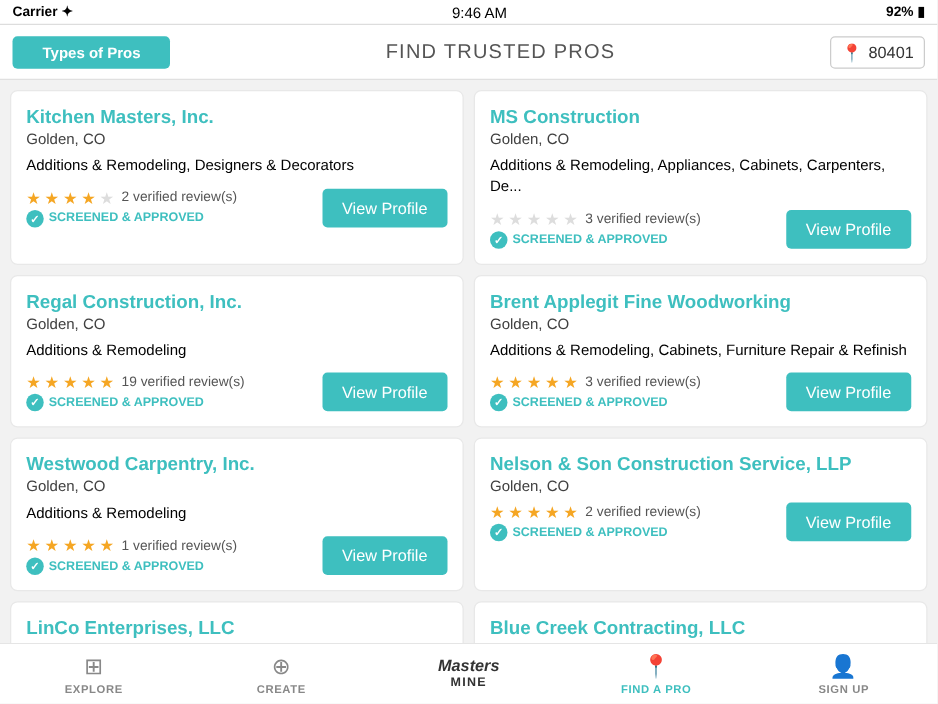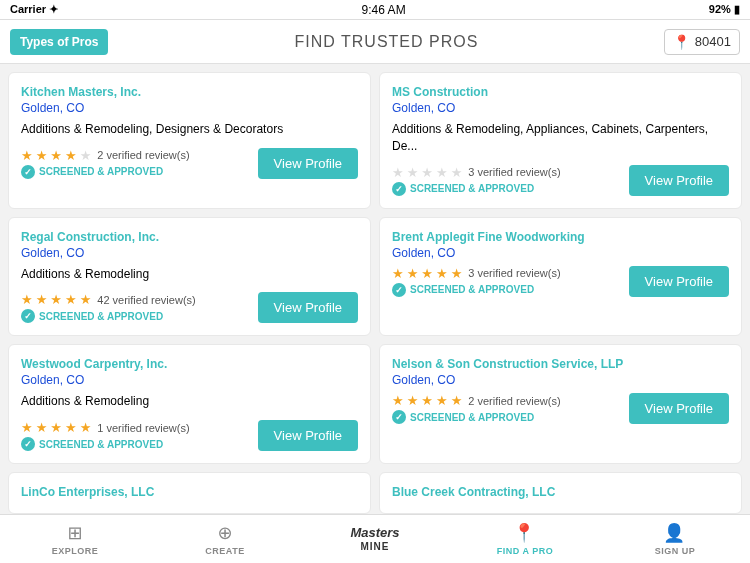--- a/index.html
+++ b/index.html
@@ -37,21 +37,21 @@
       align-items: center;
       justify-content: space-between;
       padding: 0 10px;
       border-bottom: 1px solid #e0e0e0;
     }
     .types-of-pros-btn {
       background: #3ebfbf;
       color: #fff;
       border: none;
       border-radius: 4px;
-      padding: 6px 10px;
+      padding: 6px 24px;
       font-size: 12px;
       font-weight: 600;
       cursor: pointer;
     }
     .nav-title {
       font-size: 16px;
       font-weight: 400;
       letter-spacing: 1px;
       color: #555;
       text-align: center;
@@ -87,29 +87,29 @@
     }
 
     .pro-card {
       background: #fff;
       border-radius: 6px;
       padding: 12px;
       border: 1px solid #e8e8e8;
     }
 
     .pro-name {
-      font-size: 12px;
+      font-size: 15px;
       font-weight: 600;
       color: #3ebfbf;
       margin-bottom: 2px;
     }
 
     .pro-location {
       font-size: 12px;
-      color: #1d4ed8;
+      color: #404040;
       margin-bottom: 6px;
     }
 
     .pro-services {
       font-size: 12px;
       color: #000000;
       margin-bottom: 10px;
       line-height: 1.4;
     }
 
@@ -307,34 +307,35 @@
       <div class="pro-services">Additions &amp; Remodeling</div>
 
       <div class="pro-footer">
         <div class="pro-rating-section">
           <div class="stars-row">
             <span class="star">★</span>
               <span class="star">★</span>
               <span class="star">★</span>
               <span class="star">★</span>
               <span class="star">★</span>
-            <span class="review-count">42 verified review(s)</span>
+            <span class="review-count">19 verified review(s)</span>
           </div>
           <div class="screened-row">
             <div class="check-icon">✓</div>
             <span>SCREENED &amp; APPROVED</span>
           </div>
         </div>
         <button class="view-profile-btn">View Profile</button>
       </div>
 
     </div>
       <div class="pro-card">
       <div class="pro-name">Brent Applegit Fine Woodworking</div>
       <div class="pro-location">Golden, CO</div>
+      <div class="pro-services">Additions &amp; Remodeling, Cabinets, Furniture Repair &amp; Refinish</div>
 
       <div class="pro-footer">
         <div class="pro-rating-section">
           <div class="stars-row">
             <span class="star">★</span>
               <span class="star">★</span>
               <span class="star">★</span>
               <span class="star">★</span>
               <span class="star">★</span>
             <span class="review-count">3 verified review(s)</span>

